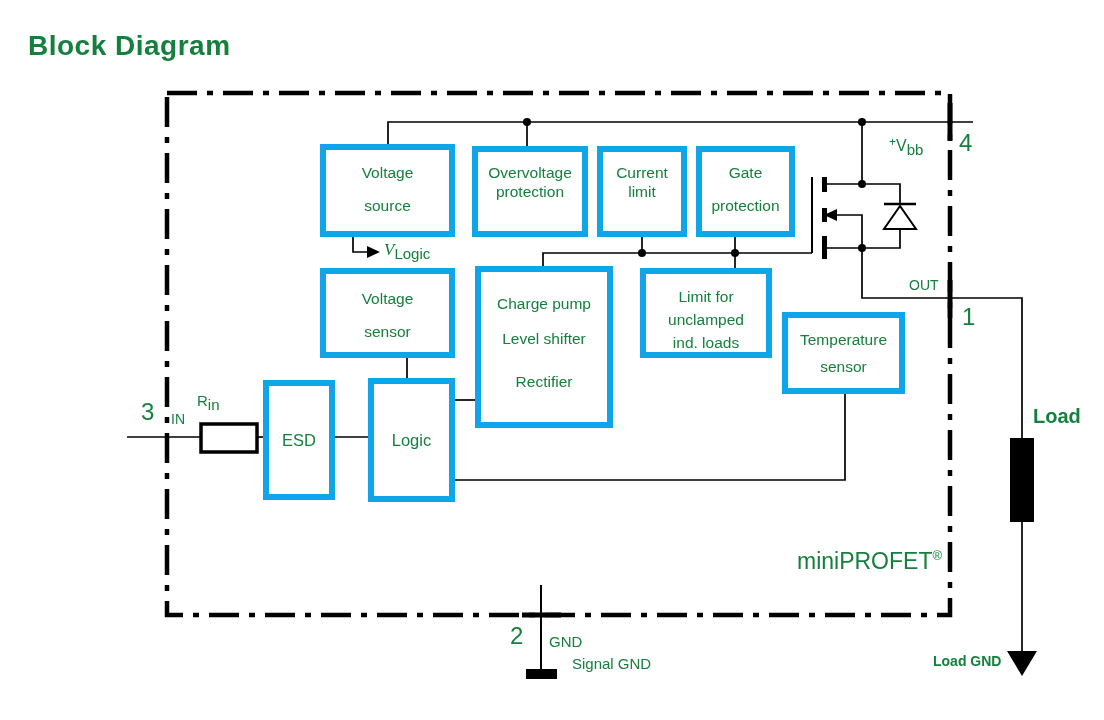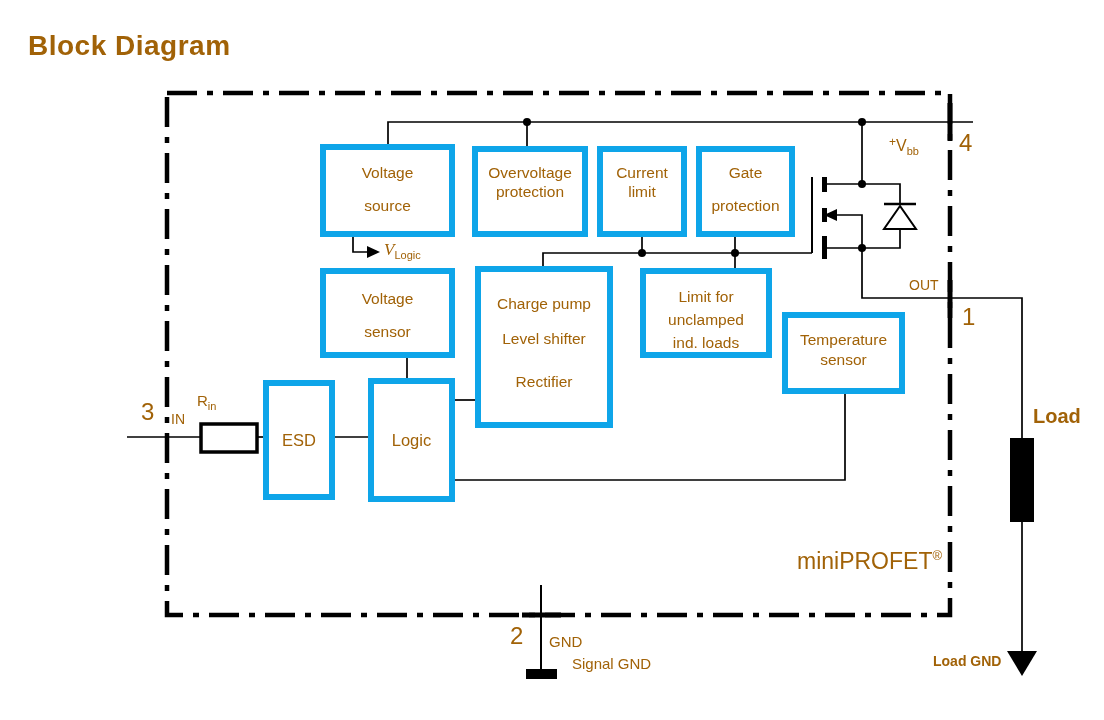--- a/index.html
+++ b/index.html
@@ -1,35 +1,35 @@
 <!DOCTYPE html>
 <html><head>
 <meta charset="utf-8">
 <style>
   html,body{margin:0;padding:0;background:#ffffff;}
   .stage{
     position:relative;width:1104px;height:720px;background:#ffffff;
-    font-family:"Liberation Sans","DejaVu Sans",sans-serif;color:#a16207;
+    font-family:"Liberation Sans","DejaVu Sans",sans-serif;color:#15803d;
     overflow:hidden;
   }
   .title{
     position:absolute;left:28px;top:30px;margin:0;
     font-size:28px;font-weight:bold;letter-spacing:0.5px;
   }
   svg.art{position:absolute;left:0;top:0;}
   .blk{
     position:absolute;box-sizing:border-box;border:6px solid #0ea5e9;background:#fff;
     display:flex;flex-direction:column;align-items:center;justify-content:flex-start;
     font-size:15.5px;line-height:19px;text-align:center;
   }
   .blk.center{justify-content:center;}
   .lbl{position:absolute;font-size:15px;line-height:17px;white-space:nowrap;}
   .pin{font-size:24px;line-height:24px;}
   .bold{font-weight:bold;}
-  .lbl sub{font-size:11px;line-height:10px;text-align:right;}
+  .lbl sub{font-size:15px;line-height:10px;text-align:right;}
   .lbl sup{font-size:13px;line-height:10px;}
   .it{font-style:italic;font-family:"Liberation Serif","DejaVu Serif",serif;font-size:17px;}
   .plus{font-size:12px;vertical-align:5px;}
   .brand{font-size:23px;}
   .small{font-size:14px;}
 </style>
 </head>
 <body>
 
 <div class="stage">
@@ -137,21 +137,21 @@
     <span>Level shifter</span>
     <span style="margin-top:8px;">Rectifier</span>
   </div>
 
   <div class="blk" style="left:640px;top:268px;width:132px;height:90px;padding-top:13px;row-gap:4px;">
     <span>Limit for</span>
     <span>unclamped</span>
     <span>ind. loads</span>
   </div>
 
-  <div class="blk" style="left:782px;top:312px;width:123px;height:82px;padding-top:12px;row-gap:1px;">
+  <div class="blk" style="left:782px;top:312px;width:123px;height:82px;padding-top:12px;row-gap:8px;">
     <span>Temperature</span>
     <span>sensor</span>
   </div>
 
   <div class="blk center" style="left:263px;top:380px;width:72px;height:120px;font-size:16.5px;">
     <span>ESD</span>
   </div>
 
   <div class="blk center" style="left:368px;top:378px;width:87px;height:124px;font-size:16.5px;">
     <span>Logic</span>

